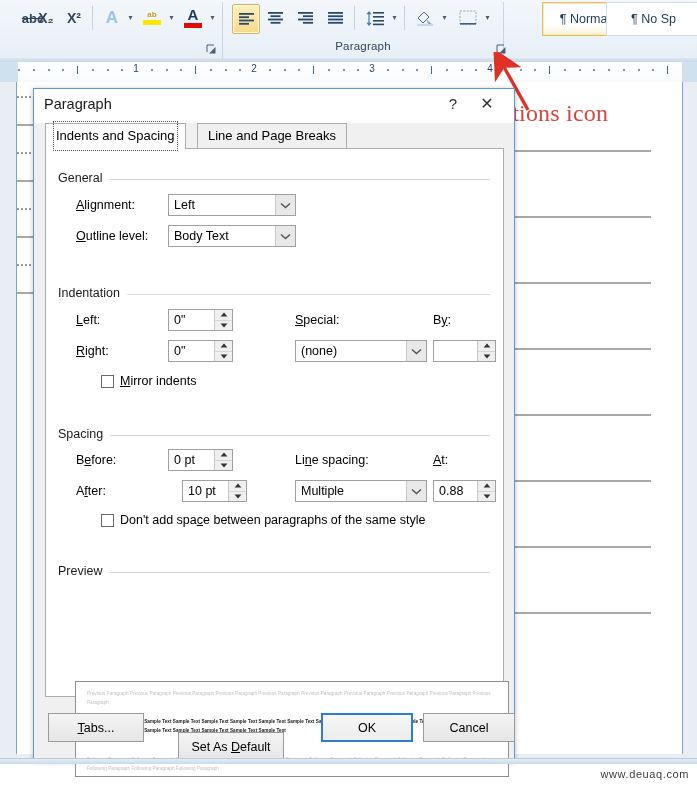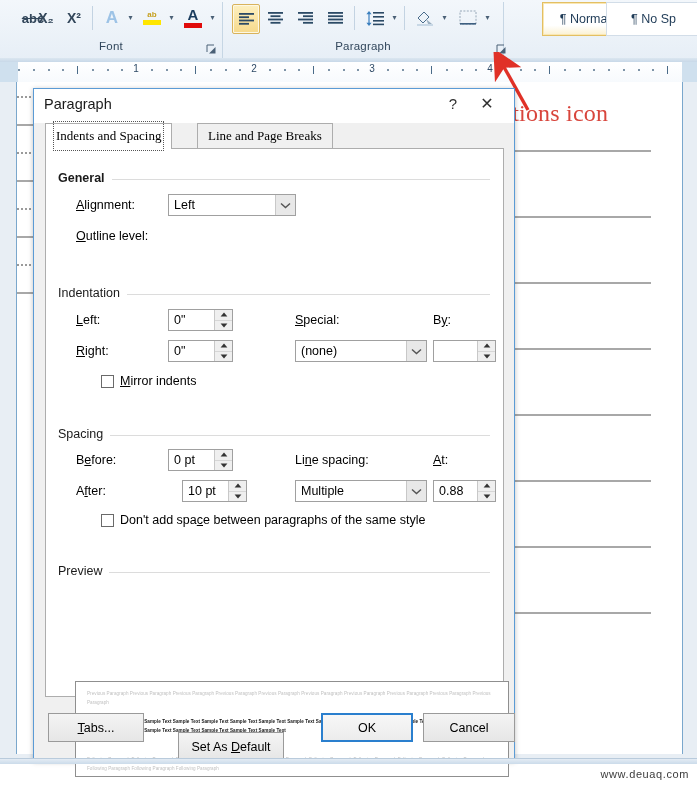--- a/index.html
+++ b/index.html
@@ -136,21 +136,21 @@
   .title-btn {
     position: absolute; top: 4px; width: 26px; height: 22px;
     font-size: 15px; color: #303030; text-align: center; line-height: 22px;
     cursor: default;
   }
   #btn-help { right: 48px; }
   #btn-close { right: 14px; font-size: 16px; }
 
   
   #tabstrip {
-    position: absolute; left: 11px; top: 34px; width: 459px; height: 14px; font-family: Liberation Serif, serif;
+    position: absolute; left: 11px; top: 34px; width: 459px; height: 14px;
   }
   .tab {
     position: absolute; top: 0; height: 25px; box-sizing: border-box;
     font-size: 13px; color: #000; padding: 0 10px; line-height: 23px;
     background: #f0f0f0;
     border: 1px solid #adadad; border-bottom: none;
   }
   .tab.active {
     background: #ffffff; height: 26px; line-height: 24px;
     border-color: #adadad; z-index: 3;
@@ -369,21 +369,20 @@
 
   <div class="grp-divider" style="left:503px;"></div>
 
   <div class="style-box sel" style="left:518px;width:86px;margin-left:24px;">
     <span>¶ Normal</span>
   </div>
   <div class="style-box" style="left:606px;width:95px;">
     <span>¶ No Sp</span>
   </div>
 
-  <div class="grp-label" style="left:0px;width:222px;">Font</div>
   <div class="grp-label" style="left:224px;width:278px;">Paragraph</div>
 
   <div class="dlg-launcher" style="left:205px;">
     <svg width="11" height="11" viewBox="0 0 11 11" aria-hidden="true">
       <path d="M1 1 H8 M1 1 V8" stroke="#4a6076" stroke-width="1" fill="none"></path>
       <path d="M9.5 3 L9.5 9.5 L3 9.5 Z" fill="#4a6076"></path>
     </svg>
   </div>
   <div class="dlg-launcher" style="left:495px;">
     <svg width="11" height="11" viewBox="0 0 11 11" aria-hidden="true">
@@ -493,38 +492,46 @@
     <div class="tab active" style="left:0px;">
       <span class="tablabel">Indents and Spacing</span>
     </div>
     <div class="tab" style="left:152px;">
       <span class="tablabel">Line and Page Breaks</span>
     </div>
   </div>
 
   <div id="dlg-body">
 
-    <div class="grp" style="top:30px;font-weight:bold;">
+    <div class="grp" style="top:30px;">
       <span class="grp-title">General</span>
     </div>
     <div class="lbl" style="left:30px;top:49px;">
       <u>A</u>lignment:
     </div>
     <div class="combo" style="left:122px;top:45px;width:128px;">
       <span class="val">Left</span>
       <span class="arrow">
         <svg width="11" height="7" viewBox="0 0 11 7" aria-hidden="true">
             <path d="M1 1.4 L5.5 5.6 L10 1.4" stroke="#555" stroke-width="1.4" fill="none"></path>
           </svg>
       </span>
     </div>
 
     <div class="lbl" style="left:30px;top:80px;">
       <u>O</u>utline level:
     </div>
+    <div class="combo" style="left:122px;top:76px;width:128px;">
+      <span class="val">Body Text</span>
+      <span class="arrow">
+        <svg width="11" height="7" viewBox="0 0 11 7" aria-hidden="true">
+            <path d="M1 1.4 L5.5 5.6 L10 1.4" stroke="#555" stroke-width="1.4" fill="none"></path>
+          </svg>
+      </span>
+    </div>
 
     <div class="grp" style="top:145px;">
       <span class="grp-title">Indentation</span>
     </div>
     <div class="lbl" style="left:30px;top:164px;">
       <u>L</u>eft:
     </div>
     <div class="spin" style="left:122px;top:160px;width:65px;">
       <span class="val">0"</span>
       <span class="btns">

